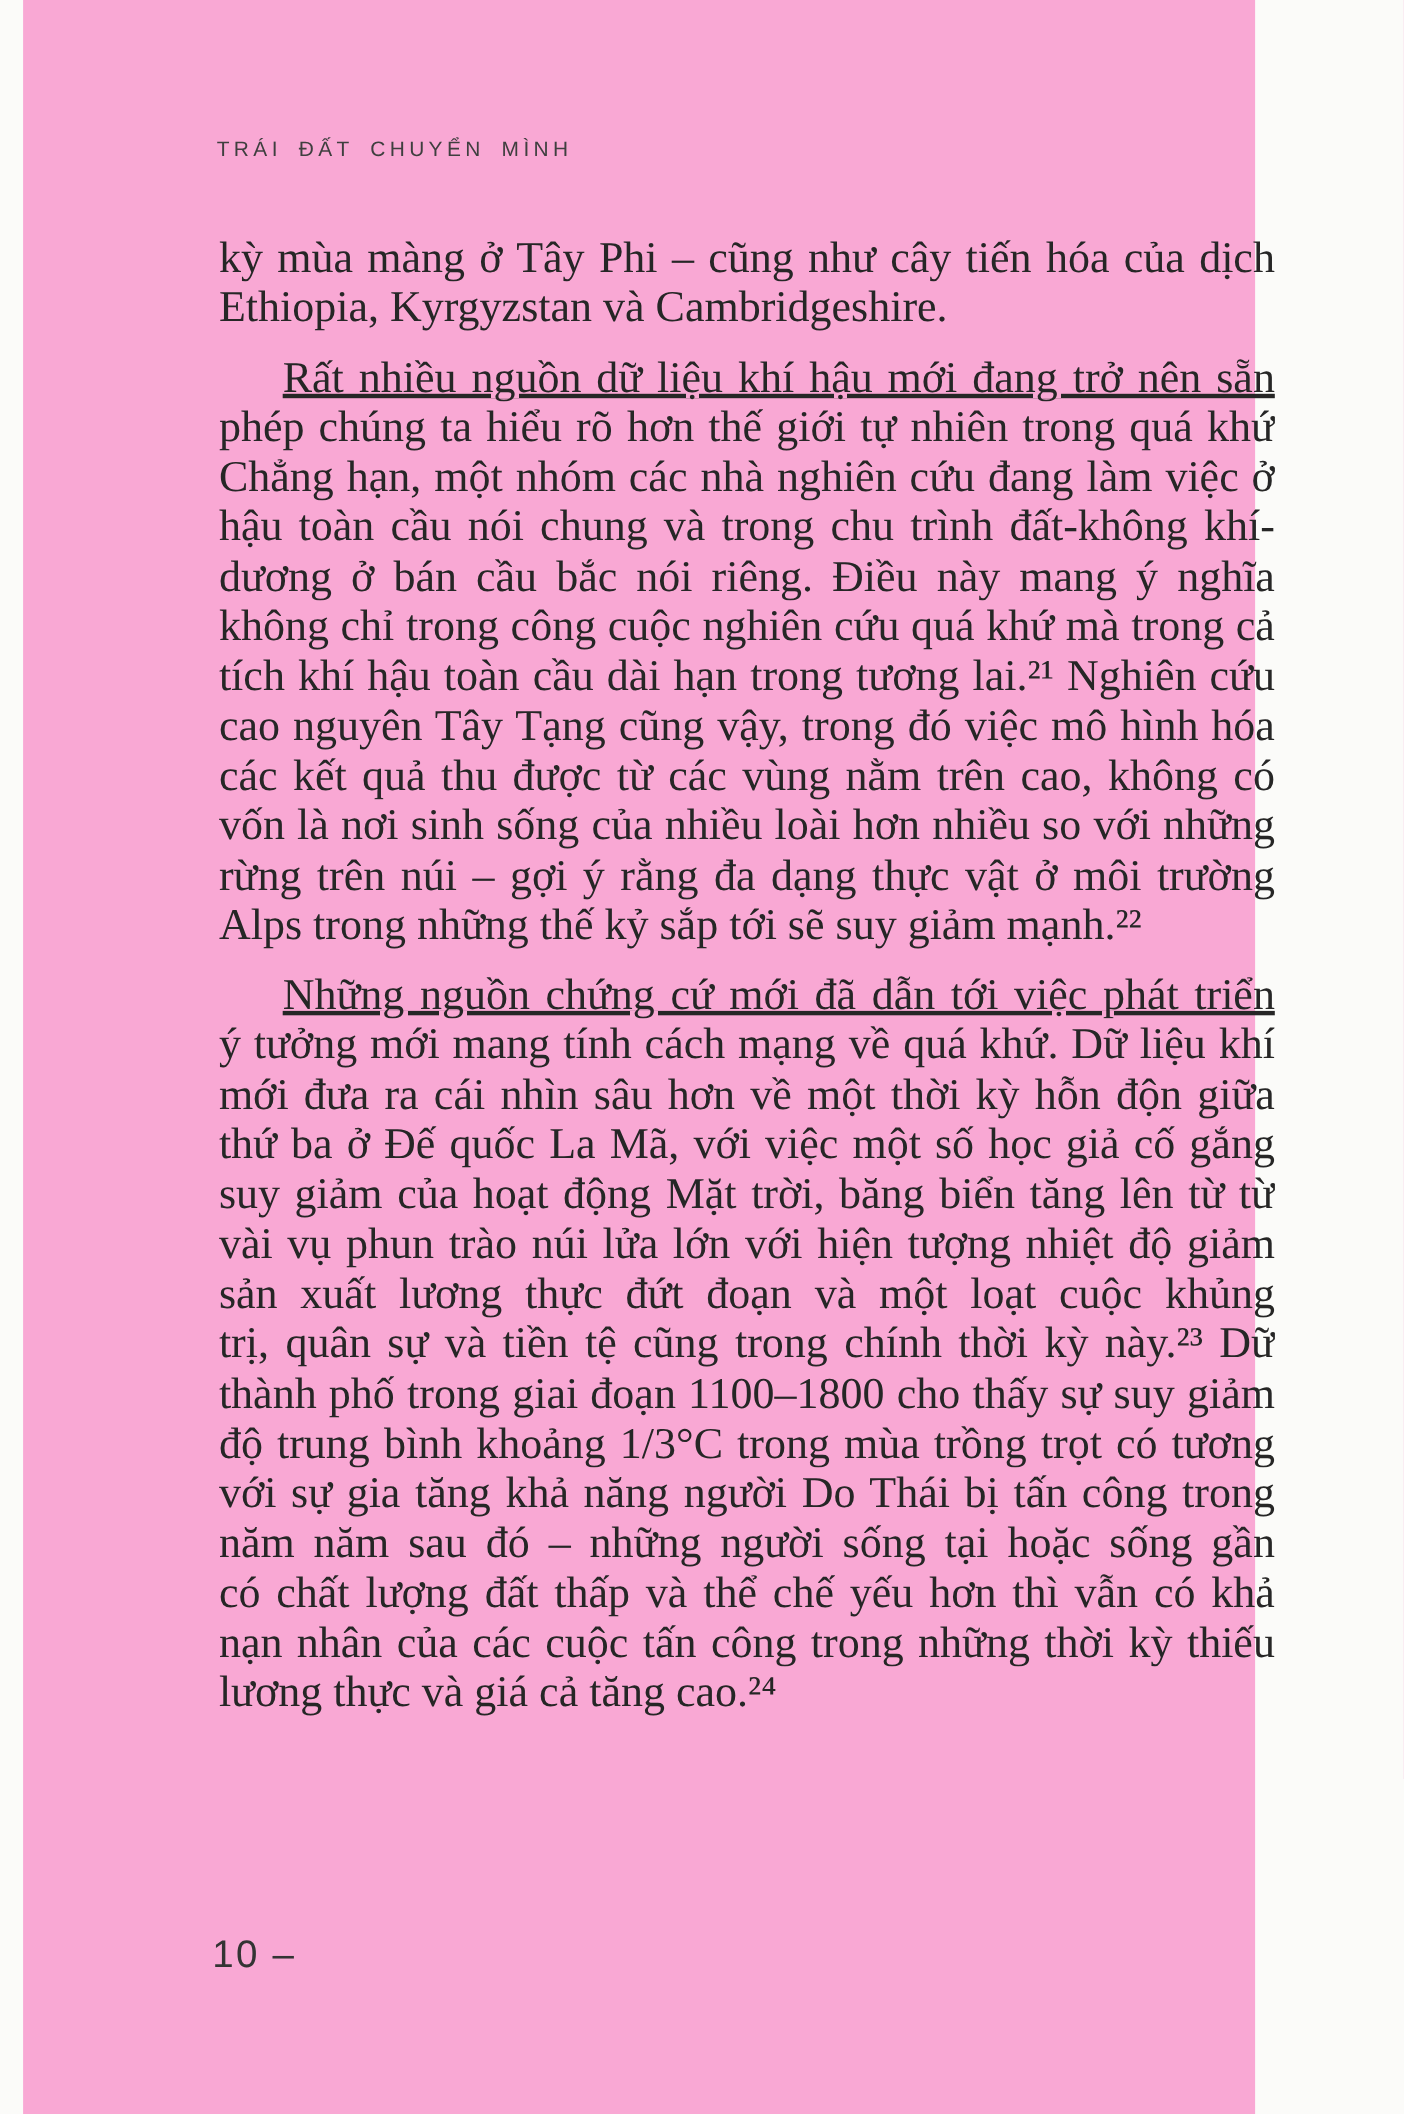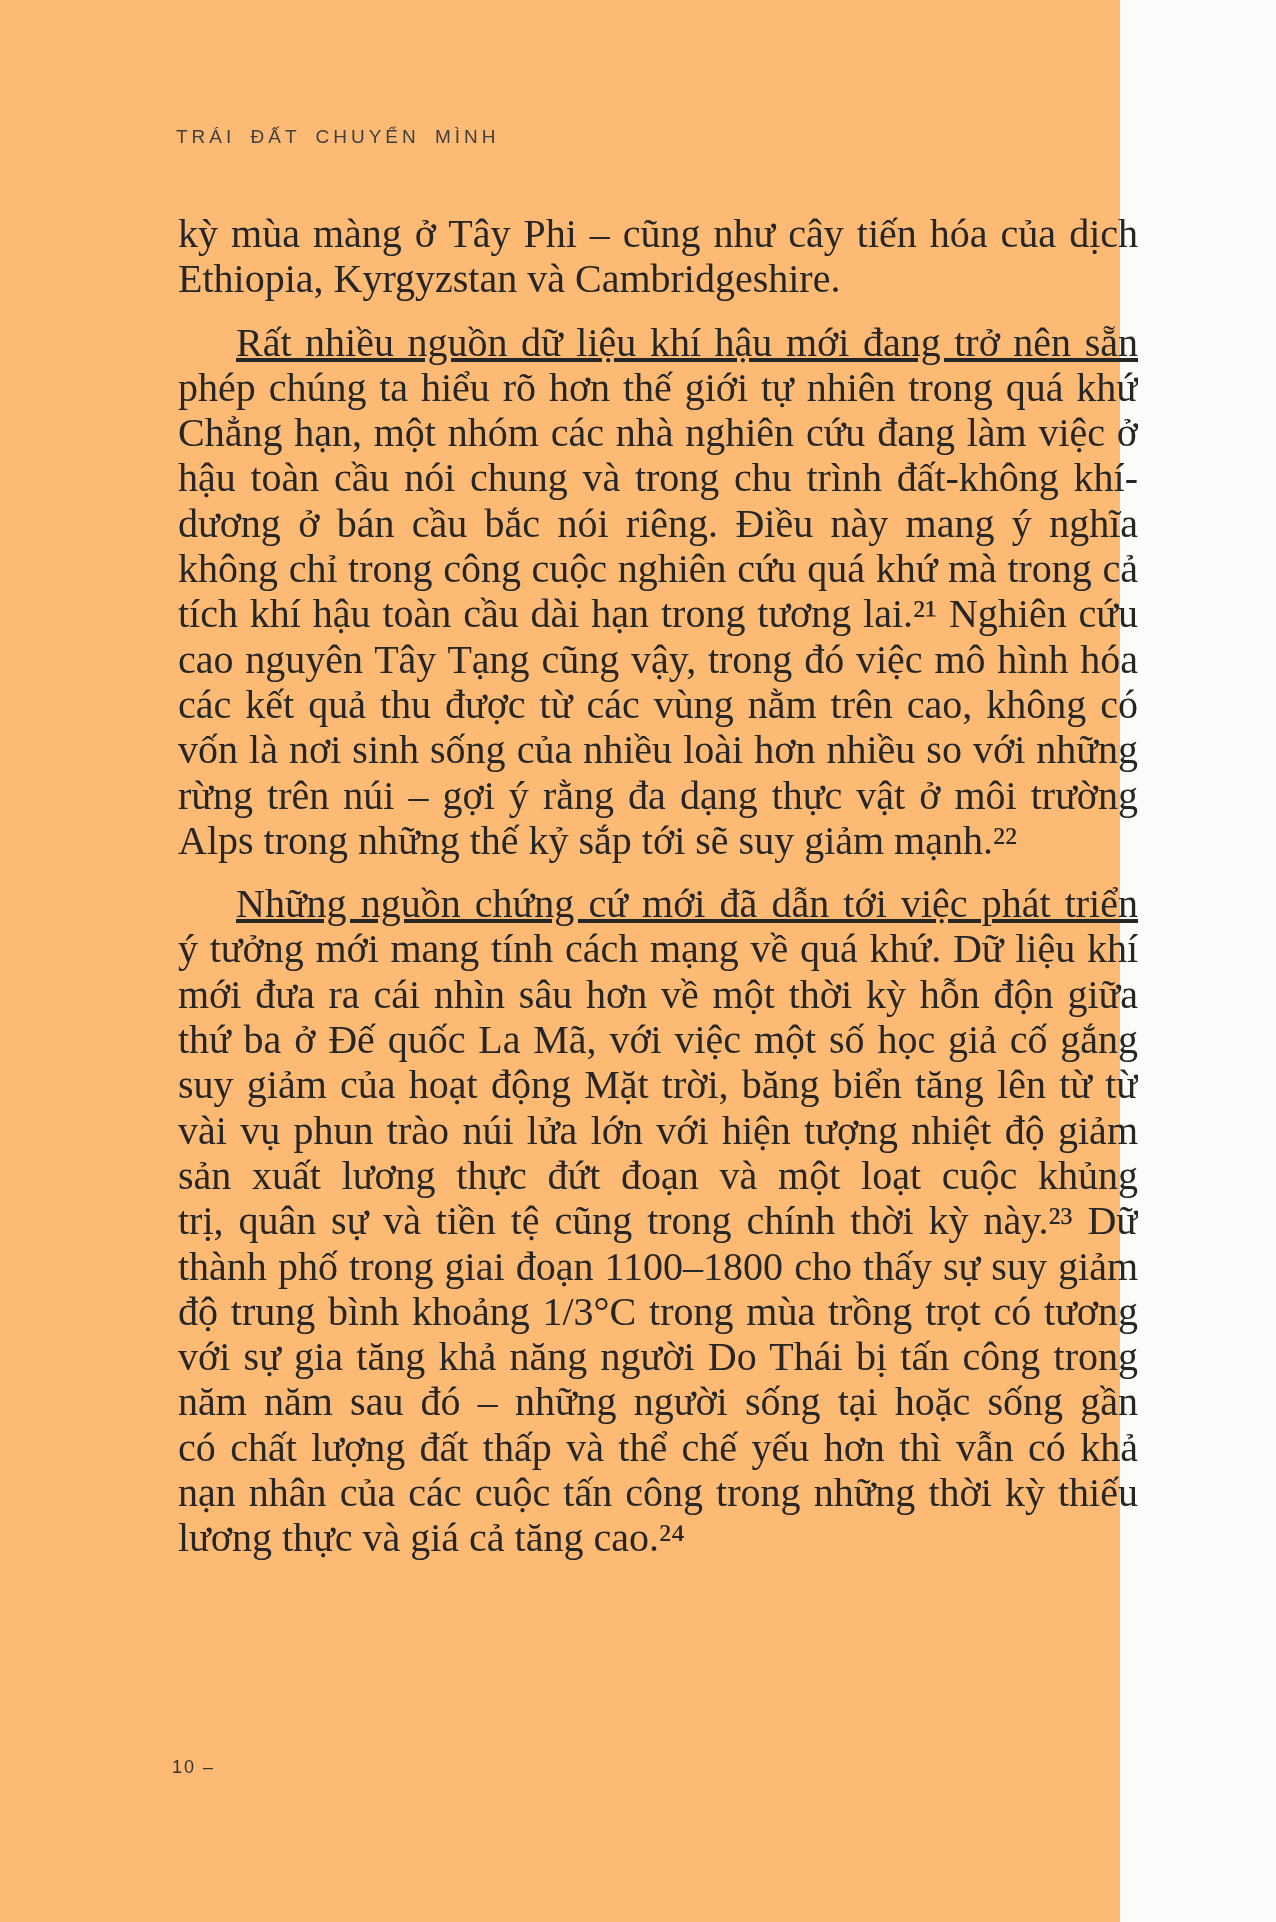--- a/index.html
+++ b/index.html
@@ -7,23 +7,24 @@
     padding: 0;
     width: 1276px;
     height: 1922px;
     background: #fbfbf9;
     overflow: hidden;
   }
   .page {
     position: relative;
     width: 1120px;
     height: 1922px;
-    background: #fdba74;
+    background: #f9a8d4;
     font-family: "Liberation Serif", "DejaVu Serif", serif;
     color: #262626;
+    margin-left: 21px;
   }
   .running-header {
     position: absolute;
     left: 176px;
     top: 126px;
     font-family: "Liberation Sans", "DejaVu Sans", sans-serif;
     font-size: 19px;
     letter-spacing: 4px;
     word-spacing: 6px;
     color: #3f3f3f;
@@ -58,21 +59,21 @@
   .line.indent {
     margin-top: 18px;
     text-indent: 58px;
     text-decoration: underline;
   }
   .page-number {
     position: absolute;
     left: 172px;
     top: 1757px;
     font-family: "Liberation Sans", "DejaVu Sans", sans-serif;
-    font-size: 18px;
+    font-size: 35px;
     letter-spacing: 2px;
     color: #343434;
     white-space: nowrap;
   }
 </style>
 </head>
 <body>
 
 <div class="page">
 

